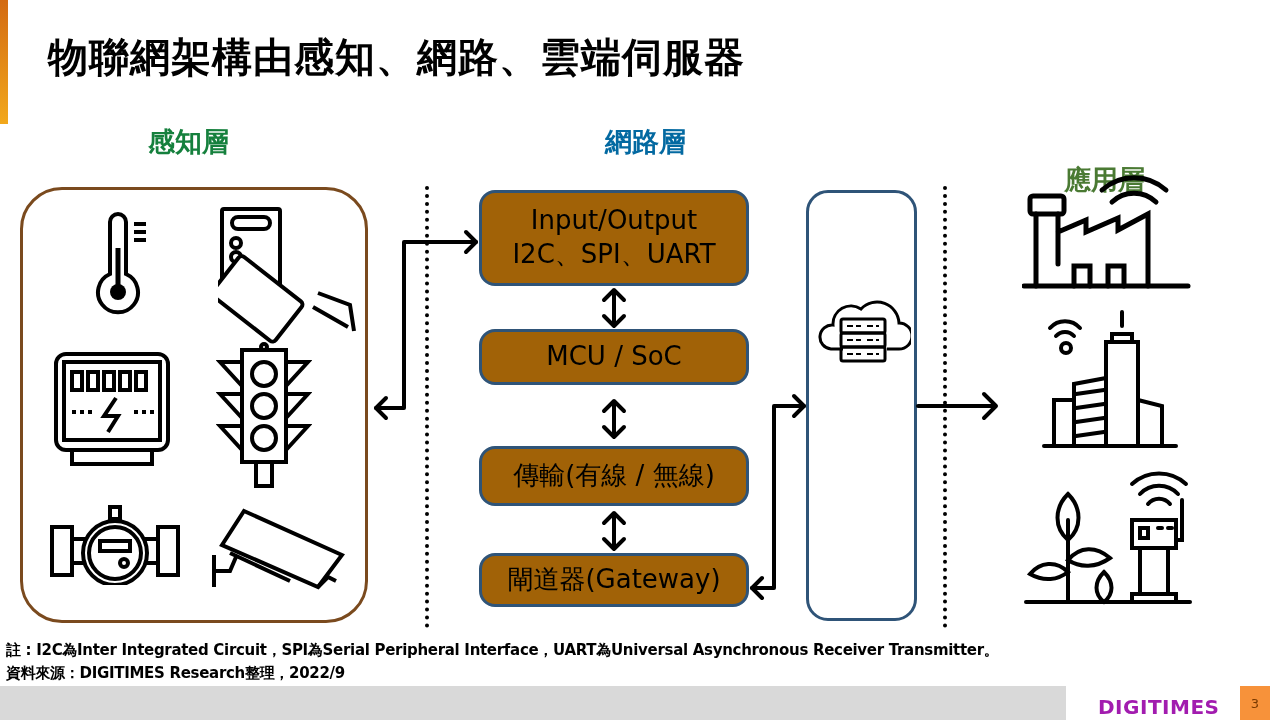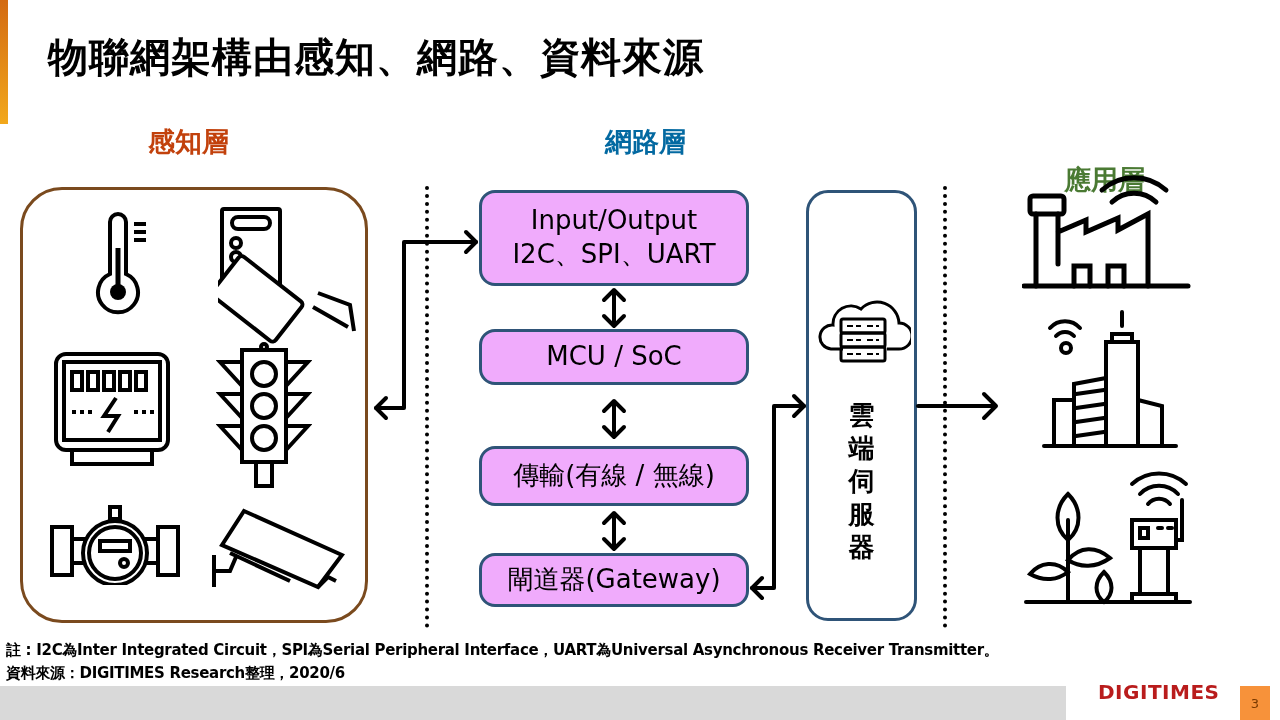--- a/index.html
+++ b/index.html
@@ -12,74 +12,74 @@
       position: absolute; left: 0; top: 0; width: 8px; height: 124px;
       background: linear-gradient(#d36a12, #f2a81c);
     }
     .title {
       position: absolute; left: 48px; top: 30px;
       font-size: 40px; font-weight: bold; color: #000; letter-spacing: 1px;
     }
     .layer-label {
       position: absolute; top: 124px; font-size: 27px; font-weight: bold;
     }
-    .sense-label { left: 148px; color: #c2410c; }
+    .sense-label { left: 148px; color: #15803d; }
     .net-label { left: 605px; color: #0369a1; }
     .app-label { left: 1064px; top: 122px; color: #4a7a33; margin-top: 40px; }
 
     .sense-box {
       position: absolute; left: 20px; top: 187px; width: 348px; height: 436px;
       border: 3px solid #7a4a1e; border-radius: 42px; box-sizing: border-box;
     }
     .icon { position: absolute; }
 
     .dotted {
       position: absolute; top: 186px; height: 442px; width: 0;
       border-left: 4px dotted #000;
     }
 
     .net-box {
       position: absolute; left: 479px; width: 270px;
       border: 3px solid #2f5478; border-radius: 16px; box-sizing: border-box;
       display: flex; align-items: center; justify-content: center; text-align: center;
-      font-size: 26px; color: #000; background: #f0abfc; line-height: 1.3;
+      font-size: 26px; color: #000; background: #a16207; line-height: 1.3;
     }
     .cloud-box {
       position: absolute; left: 806px; top: 190px; width: 111px; height: 431px;
       border: 3px solid #2f5478; border-radius: 22px; box-sizing: border-box;
     }
     .cloud-text {
       position: absolute; left: 0; right: 0; top: 206px; text-align: center;
       font-size: 26px; font-weight: bold; line-height: 33px;
       writing-mode: vertical-rl; margin: 0 auto; width: 34px;
     }
     svg.overlay { position: absolute; left: 0; top: 0; pointer-events: none; }
 
     .note {
       position: absolute; left: 6px; font-size: 15px; color: #000; font-weight: bold;
       white-space: nowrap; letter-spacing: -0.3px;
     }
     .footer-bar {
       position: absolute; left: 0; top: 686px; width: 1066px; height: 34px; background: #d9d9d9;
     }
     .logo {
-      position: absolute; left: 1098px; top: 680px; font-size: 20px; font-weight: bold;
-      color: #b91c1c; letter-spacing: 0.5px;
+      position: absolute; left: 1098px; top: 695px; font-size: 20px; font-weight: bold;
+      color: #a21caf; letter-spacing: 0.5px;
     }
     .page-num {
       position: absolute; left: 1240px; top: 686px; width: 30px; height: 34px;
       background: #f7923a; color: #7a3a00; font-size: 13px;
       display: flex; align-items: center; justify-content: center;
     }
   </style>
 </head>
 <body>
 
 <div class="accent-bar"></div>
-<div class="title">物聯網架構由感知、網路、資料來源</div>
+<div class="title">物聯網架構由感知、網路、雲端伺服器</div>
 
 <div class="layer-label sense-label">感知層</div>
 <div class="layer-label net-label">網路層</div>
 <div class="layer-label app-label">應用層</div>
 
 <div class="sense-box"></div>
 
 <svg class="icon" style="left:88px;top:208px" width="70" height="112" viewBox="0 0 70 112">
   <g fill="none" stroke="#000" stroke-width="4">
     <path d="M22 66 V14 a8 8 0 0 1 16 0 V66 a20 20 0 1 1 -16 0 Z"></path>
@@ -174,21 +174,20 @@
 <div class="cloud-box">
   <svg style="position:absolute;left:6px;top:100px" width="96" height="80" viewBox="0 0 96 80">
     <g fill="none" stroke="#000" stroke-width="3">
       <path d="M28 56 H16 a12 12 0 0 1 2 -24 a18 18 0 0 1 28 -16 a22 22 0 0 1 38 14 a13 13 0 0 1 0 26 H72"></path>
       <rect x="26" y="26" width="44" height="14" rx="2"></rect>
       <rect x="26" y="40" width="44" height="14" rx="2"></rect>
       <rect x="26" y="54" width="44" height="14" rx="2"></rect>
       <path d="M32 33 H46 M52 33 H64 M32 47 H46 M52 47 H64 M32 61 H46 M52 61 H64" stroke-dasharray="6 3" stroke-width="2"></path>
     </g>
   </svg>
-  <div class="cloud-text" style="writing-mode:horizontal-tb;width:30px;word-break:break-all">雲端伺服器</div>
 </div>
 
 <svg class="overlay" width="1280" height="720">
   <g fill="none" stroke="#000" stroke-width="4" stroke-linecap="round" stroke-linejoin="round">
     <path d="M376 408 H404 V242 H476"></path>
     <path d="M466 232 L476 242 L466 252"></path>
     <path d="M386 398 L376 408 L386 418"></path>
     <path d="M614 290 V326 M604 300 L614 290 L624 300 M604 316 L614 326 L624 316"></path>
     <path d="M614 401 V437 M604 411 L614 401 L624 411 M604 427 L614 437 L624 427"></path>
     <path d="M614 513 V549 M604 523 L614 513 L624 523 M604 539 L614 549 L624 539"></path>
@@ -233,17 +232,17 @@
     <rect x="116" y="64" width="8" height="10"></rect>
     <path d="M134 64 H138 M144 64 H148"></path>
     <path d="M152 76 H158 V36"></path>
     <path d="M116 84 V130 M144 84 V130"></path>
     <rect x="108" y="130" width="44" height="8"></rect>
     <path d="M2 138 H166"></path>
   </g>
 </svg>
 
 <div class="note" style="top:641px">註 : I2C為Inter Integrated Circuit，SPI為Serial Peripheral Interface，UART為Universal Asynchronous Receiver Transmitter。</div>
-<div class="note" style="top:664px">資料來源：DIGITIMES Research整理，2020/6</div>
+<div class="note" style="top:664px">資料來源：DIGITIMES Research整理，2022/9</div>
 
 <div class="footer-bar"></div>
 <div class="logo">DIGITIMES</div>
 <div class="page-num">3</div>
 
 </body></html>

